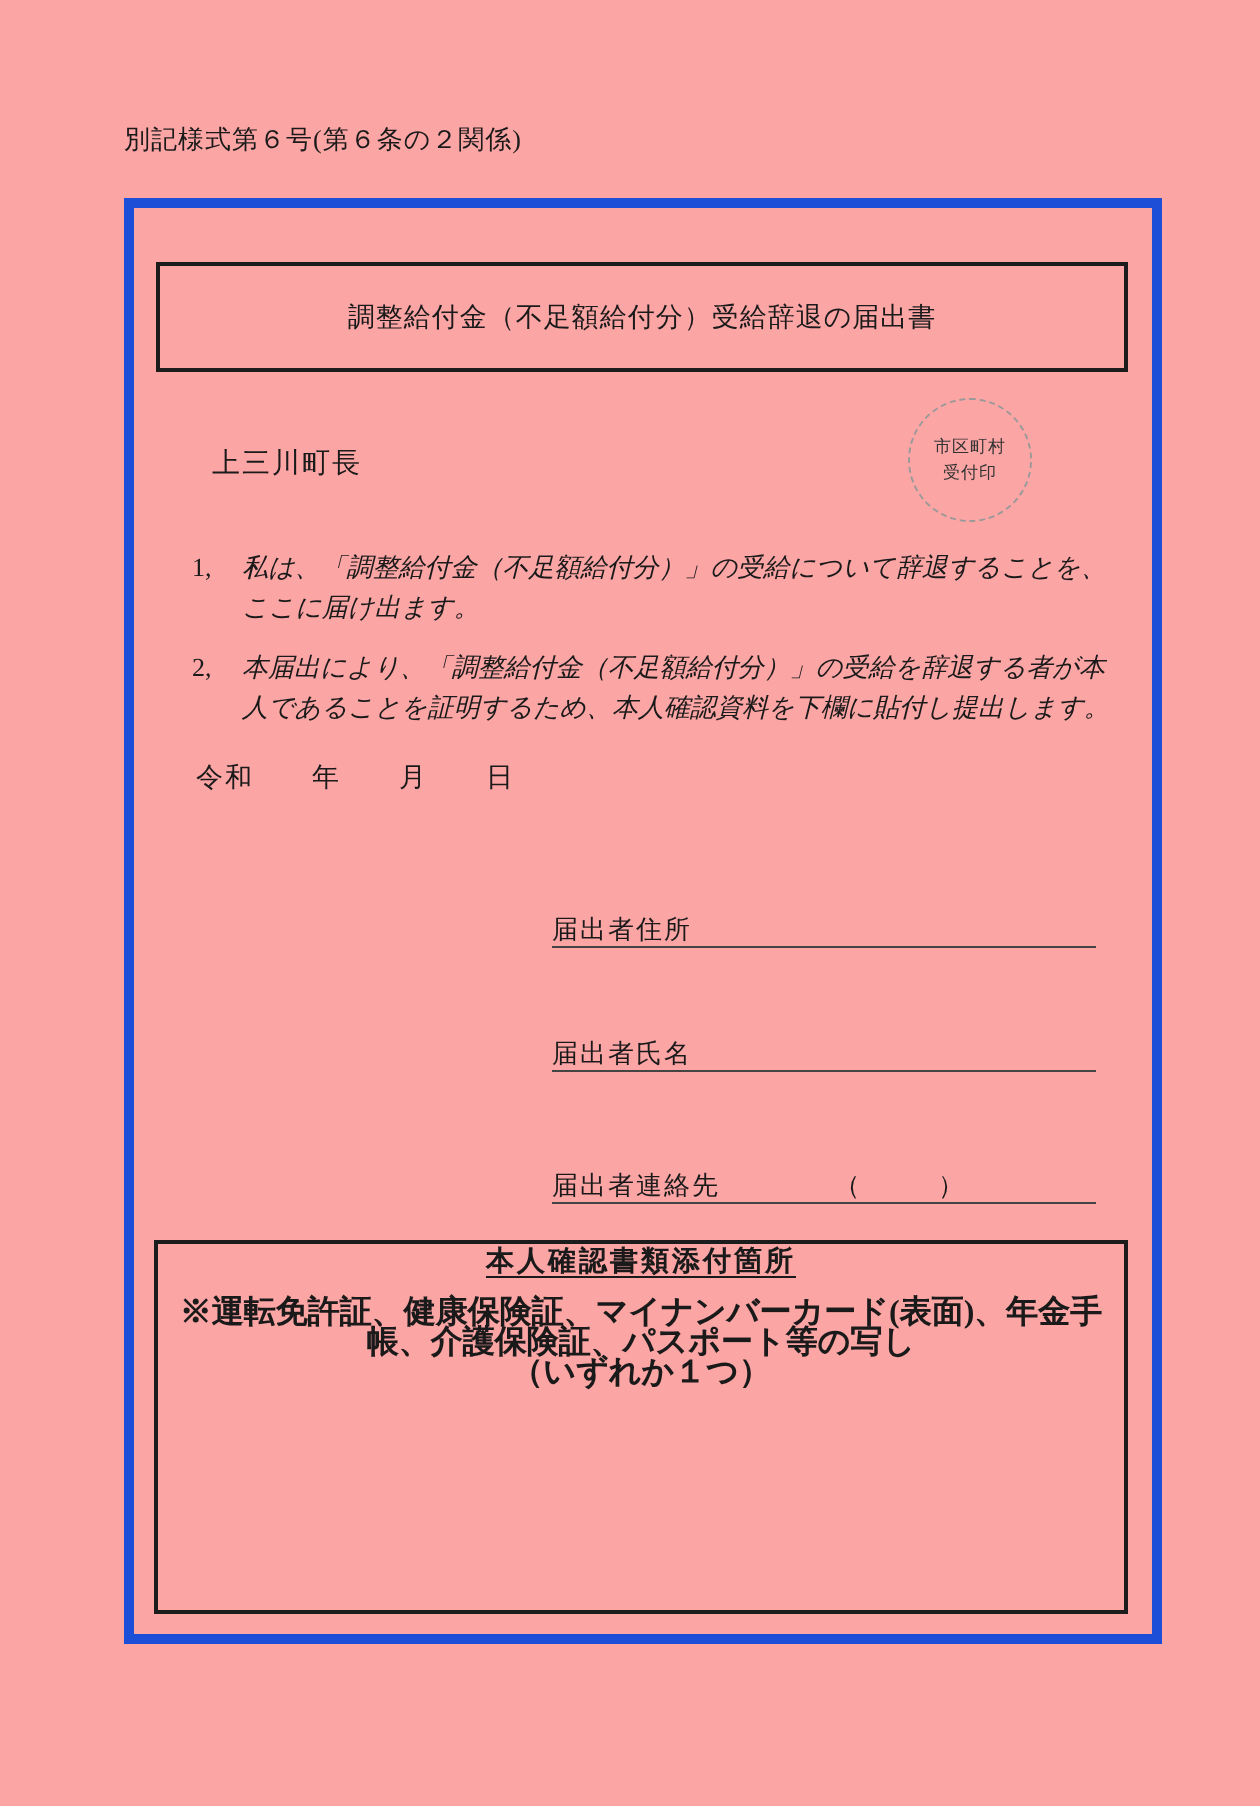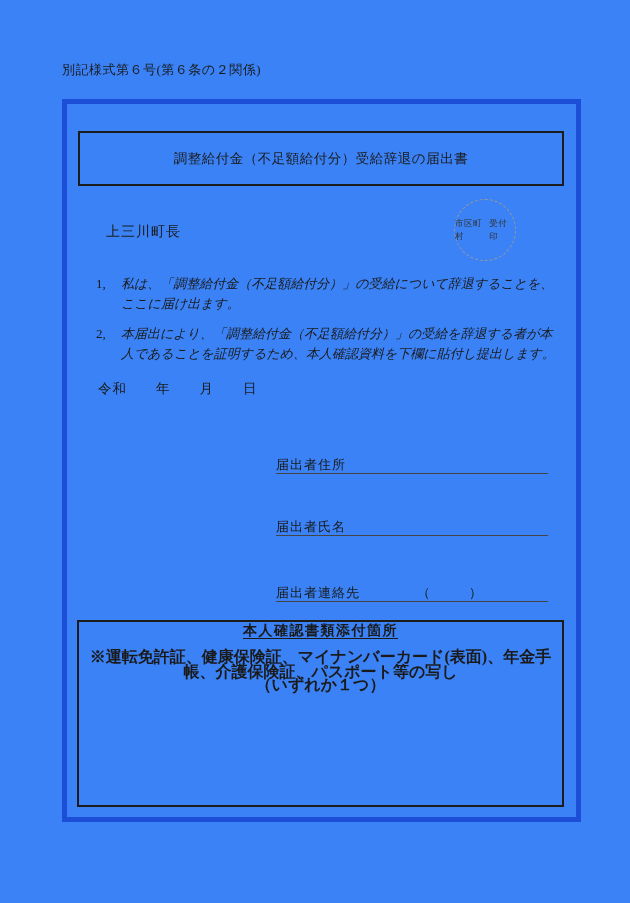--- a/index.html
+++ b/index.html
@@ -1,20 +1,20 @@
 <!DOCTYPE html>
 <html lang="ja"><head>
 <meta charset="utf-8">
 <style>
   html,body { margin:0; padding:0; background:#e8e8e8; }
   .page {
     position:relative;
     width:630px; height:903px;
     margin:0 auto;
-    background:#3b82f6;
+    background:#fca5a5;
     font-family:"Liberation Serif","DejaVu Serif",serif;
     color:#1a1a1a;
     overflow:hidden;
   }
   .form-number {
     position:absolute; left:62px; top:61px;
     font-size:13px; letter-spacing:0.5px;
   }
   .outer-box {
     position:absolute; left:62px; top:99px;
@@ -30,21 +30,21 @@
   }
   .addressee {
     position:absolute; left:39px; top:119px;
     font-size:14px; letter-spacing:1px;
   }
   .stamp {
     position:absolute; left:387px; top:95px;
     width:60px; height:60px;
     border:1.5px dashed #999;
     border-radius:50%;
-    display:flex; flex-direction:row;
+    display:flex; flex-direction:column;
     align-items:center; justify-content:center;
     font-size:8.5px; line-height:1.55; color:#333;
     letter-spacing:0.5px;
   }
   .items {
     position:absolute; left:29px; top:170px; width:462px;
   }
   .item { display:flex; margin-bottom:11px; font-size:13px; line-height:19.5px; }
   .item .num { width:25px; flex:none; }
   .item .text { width:434px;font-style:italic; }
@@ -119,17 +119,17 @@
     </div>
 
     <div class="field f-contact">
       <span>届出者連絡先</span>
       <span class="paren">（　　　）</span>
     </div>
 
     <div class="attach-box">
       <div class="attach-heading">本人確認書類添付箇所</div>
       <div class="attach-note">※運転免許証、健康保険証、マイナンバーカード(表面)、年金手帳、介護保険証、パスポート等の写し</div>
-      <div class="attach-note" style="margin-top:0;font-family:Liberation Mono, monospace;">（いずれか１つ）</div>
+      <div class="attach-note" style="margin-top:0;">（いずれか１つ）</div>
     </div>
 
   </div>
 </div>
 
 </body></html>

